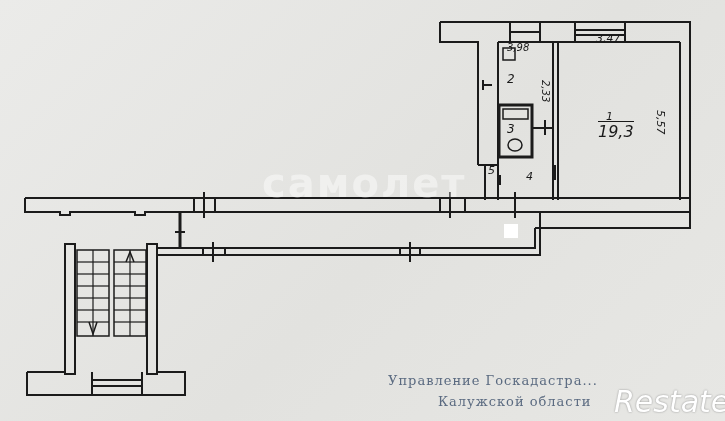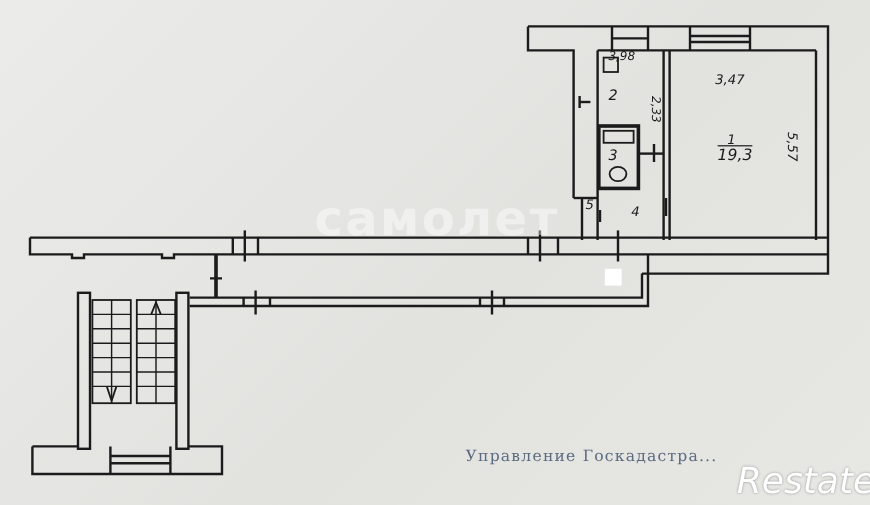--- a/index.html
+++ b/index.html
@@ -109,22 +109,23 @@
 </svg>
 
 <div class="wm" style="left:262px;top:160px;font-size:40px;">самолет</div>
 
 <div class="lbl" style="left:507px;top:42px;font-size:10px;">3,98</div>
 <div class="lbl" style="left:507px;top:72px;font-size:12px;">2</div>
 <div class="lbl vert" style="left:551px;top:80px;font-size:10px;">2,33</div>
 <div class="lbl" style="left:507px;top:122px;font-size:12px;">3</div>
 <div class="lbl" style="left:526px;top:170px;font-size:11px;">4</div>
 <div class="lbl" style="left:488px;top:164px;font-size:11px;">5</div>
-<div class="lbl" style="left:596px;top:60px;font-size:11px;">3,47</div>
+<div class="lbl" style="left:596px;top:32px;font-size:11px;">3,47</div>
 <div class="lbl" style="left:606px;top:110px;font-size:11px;">1</div>
-<div class="lbl" style="left:598px;top:121px;font-size:13px;border-top:1px solid #1a1a1a;">19,3</div>
+<div class="lbl" style="left:598px;top:121px;font-size:16px;border-top:1px solid #1a1a1a;">19,3</div>
 <div class="lbl vert" style="left:667px;top:110px;font-size:11px;">5,57</div>
 
 <div class="stamp" style="left:388px;top:373px;">Управление Госкадастра...</div>
+<div class="stamp" style="left:438px;top:394px;">Калужской области</div>
 
 <div class="brand">Restate</div>
 
 </div>
 
 </body></html>

